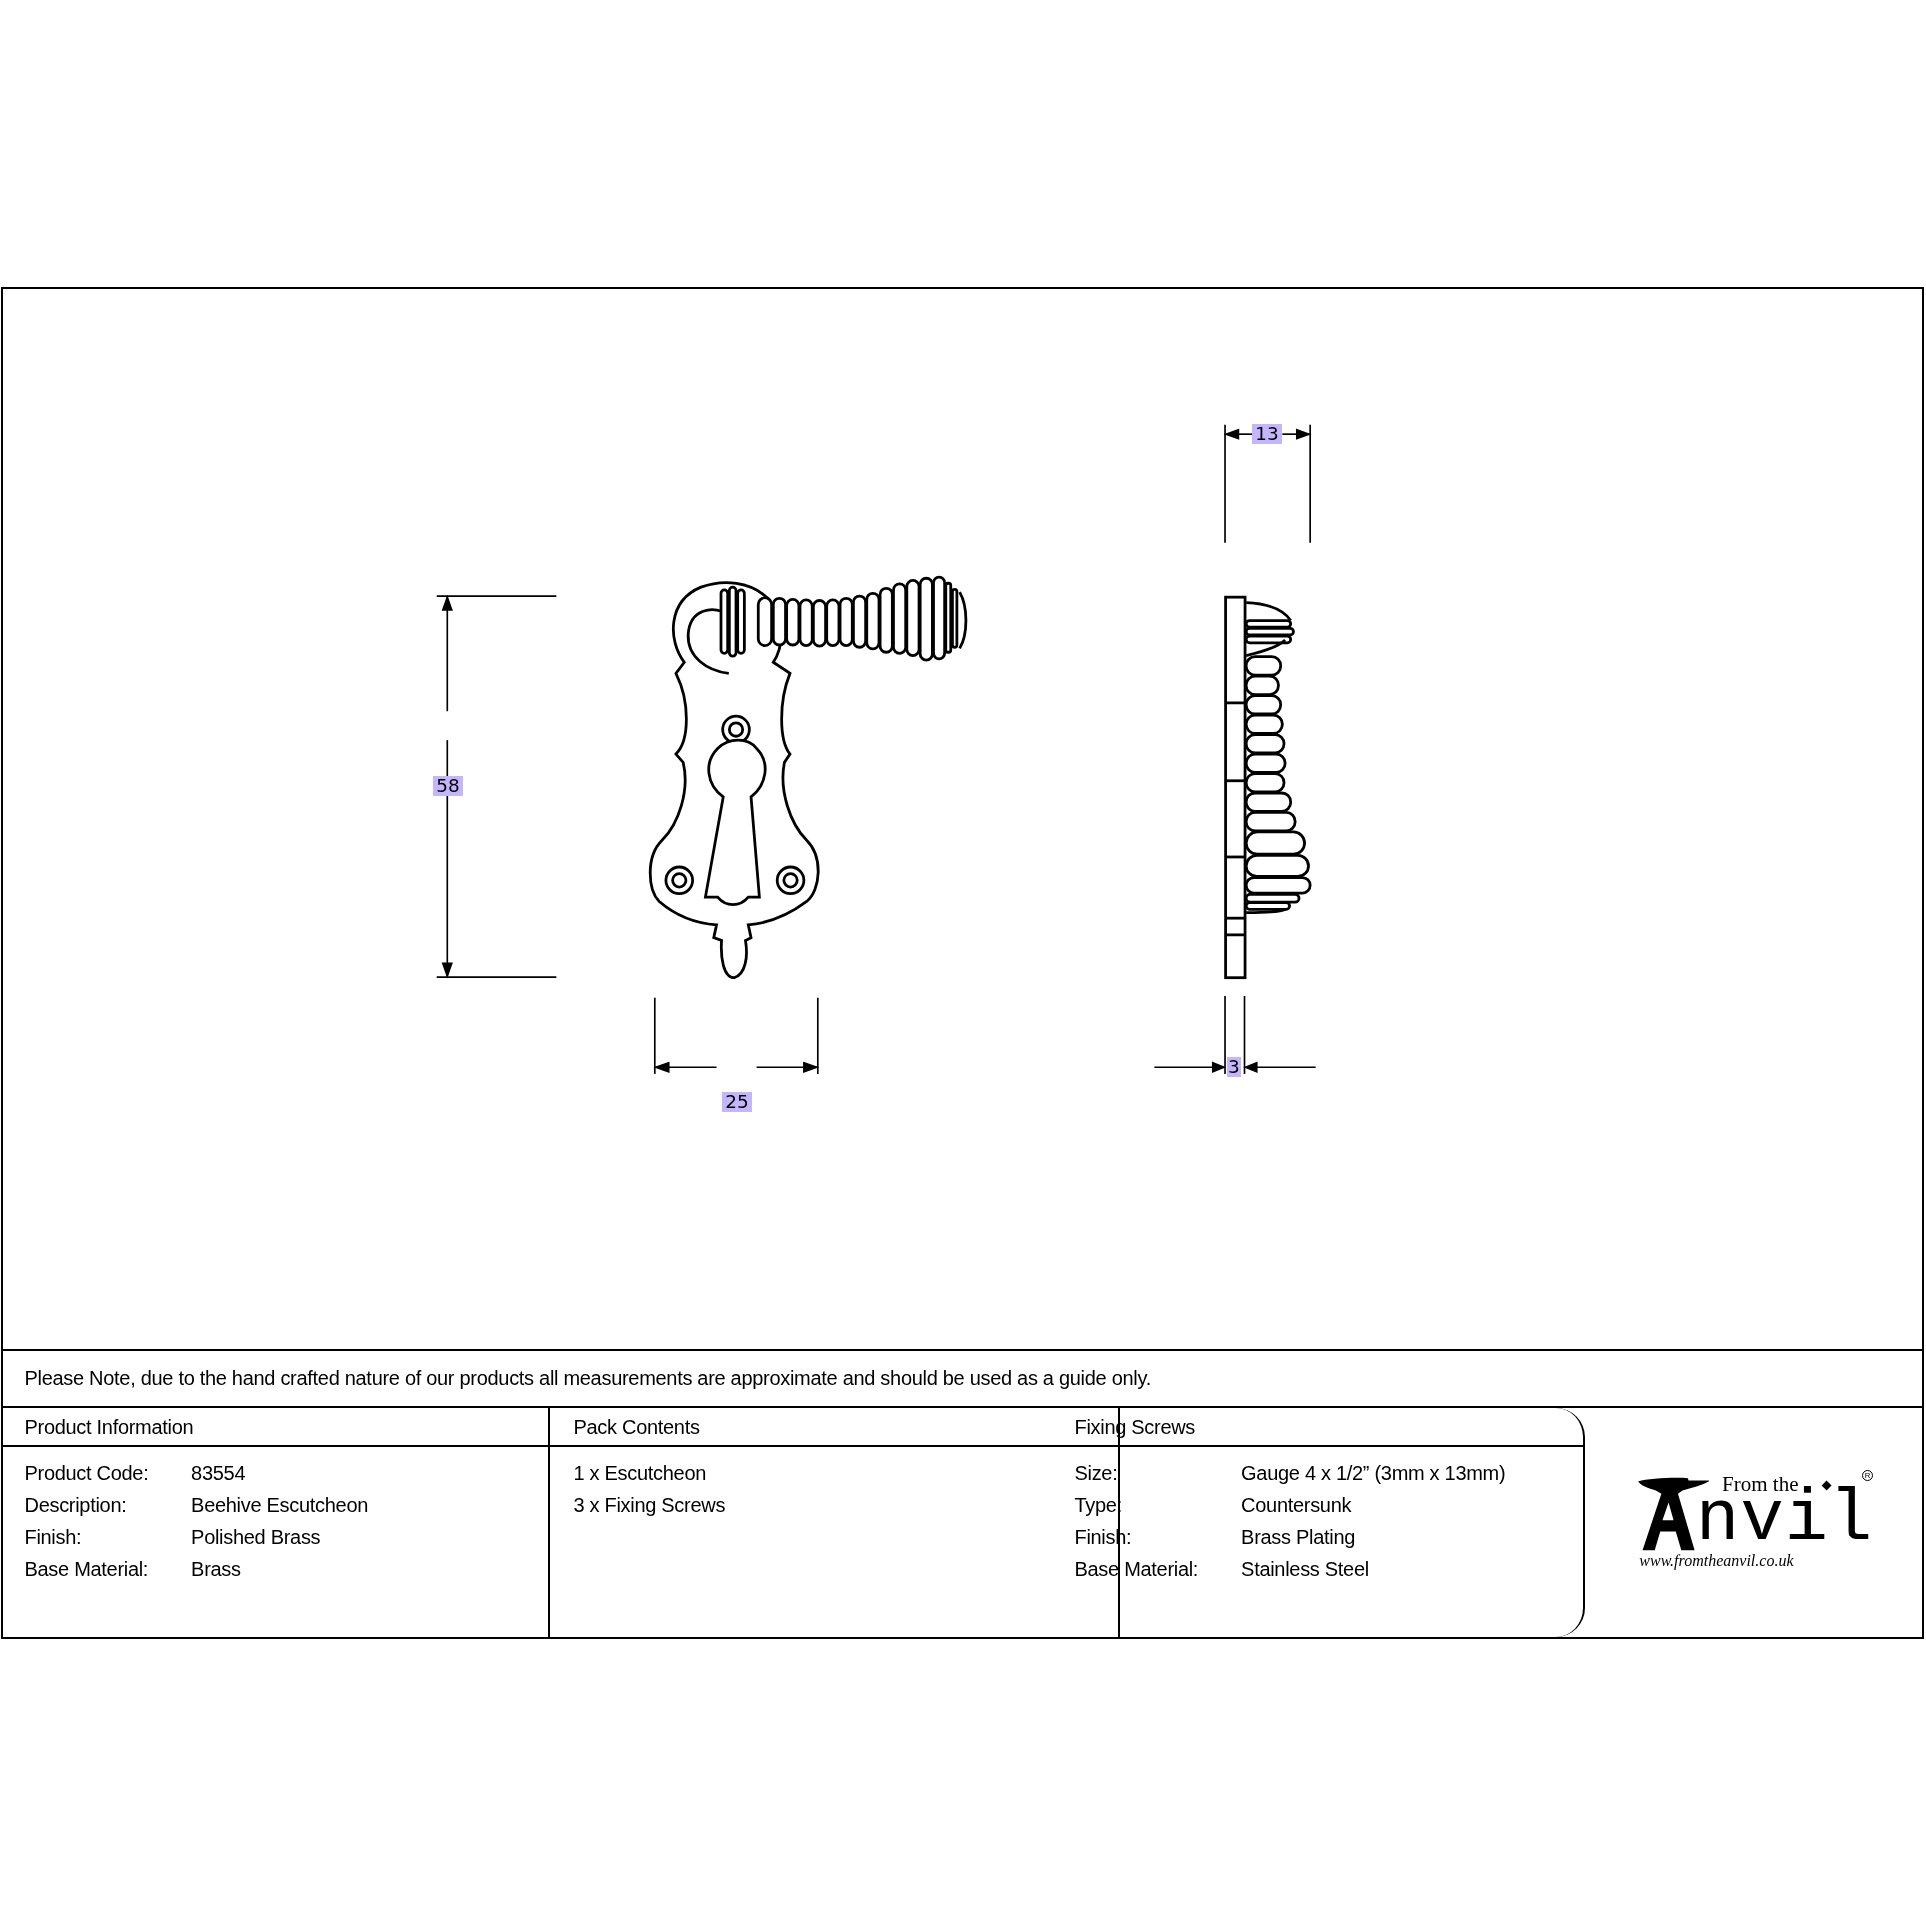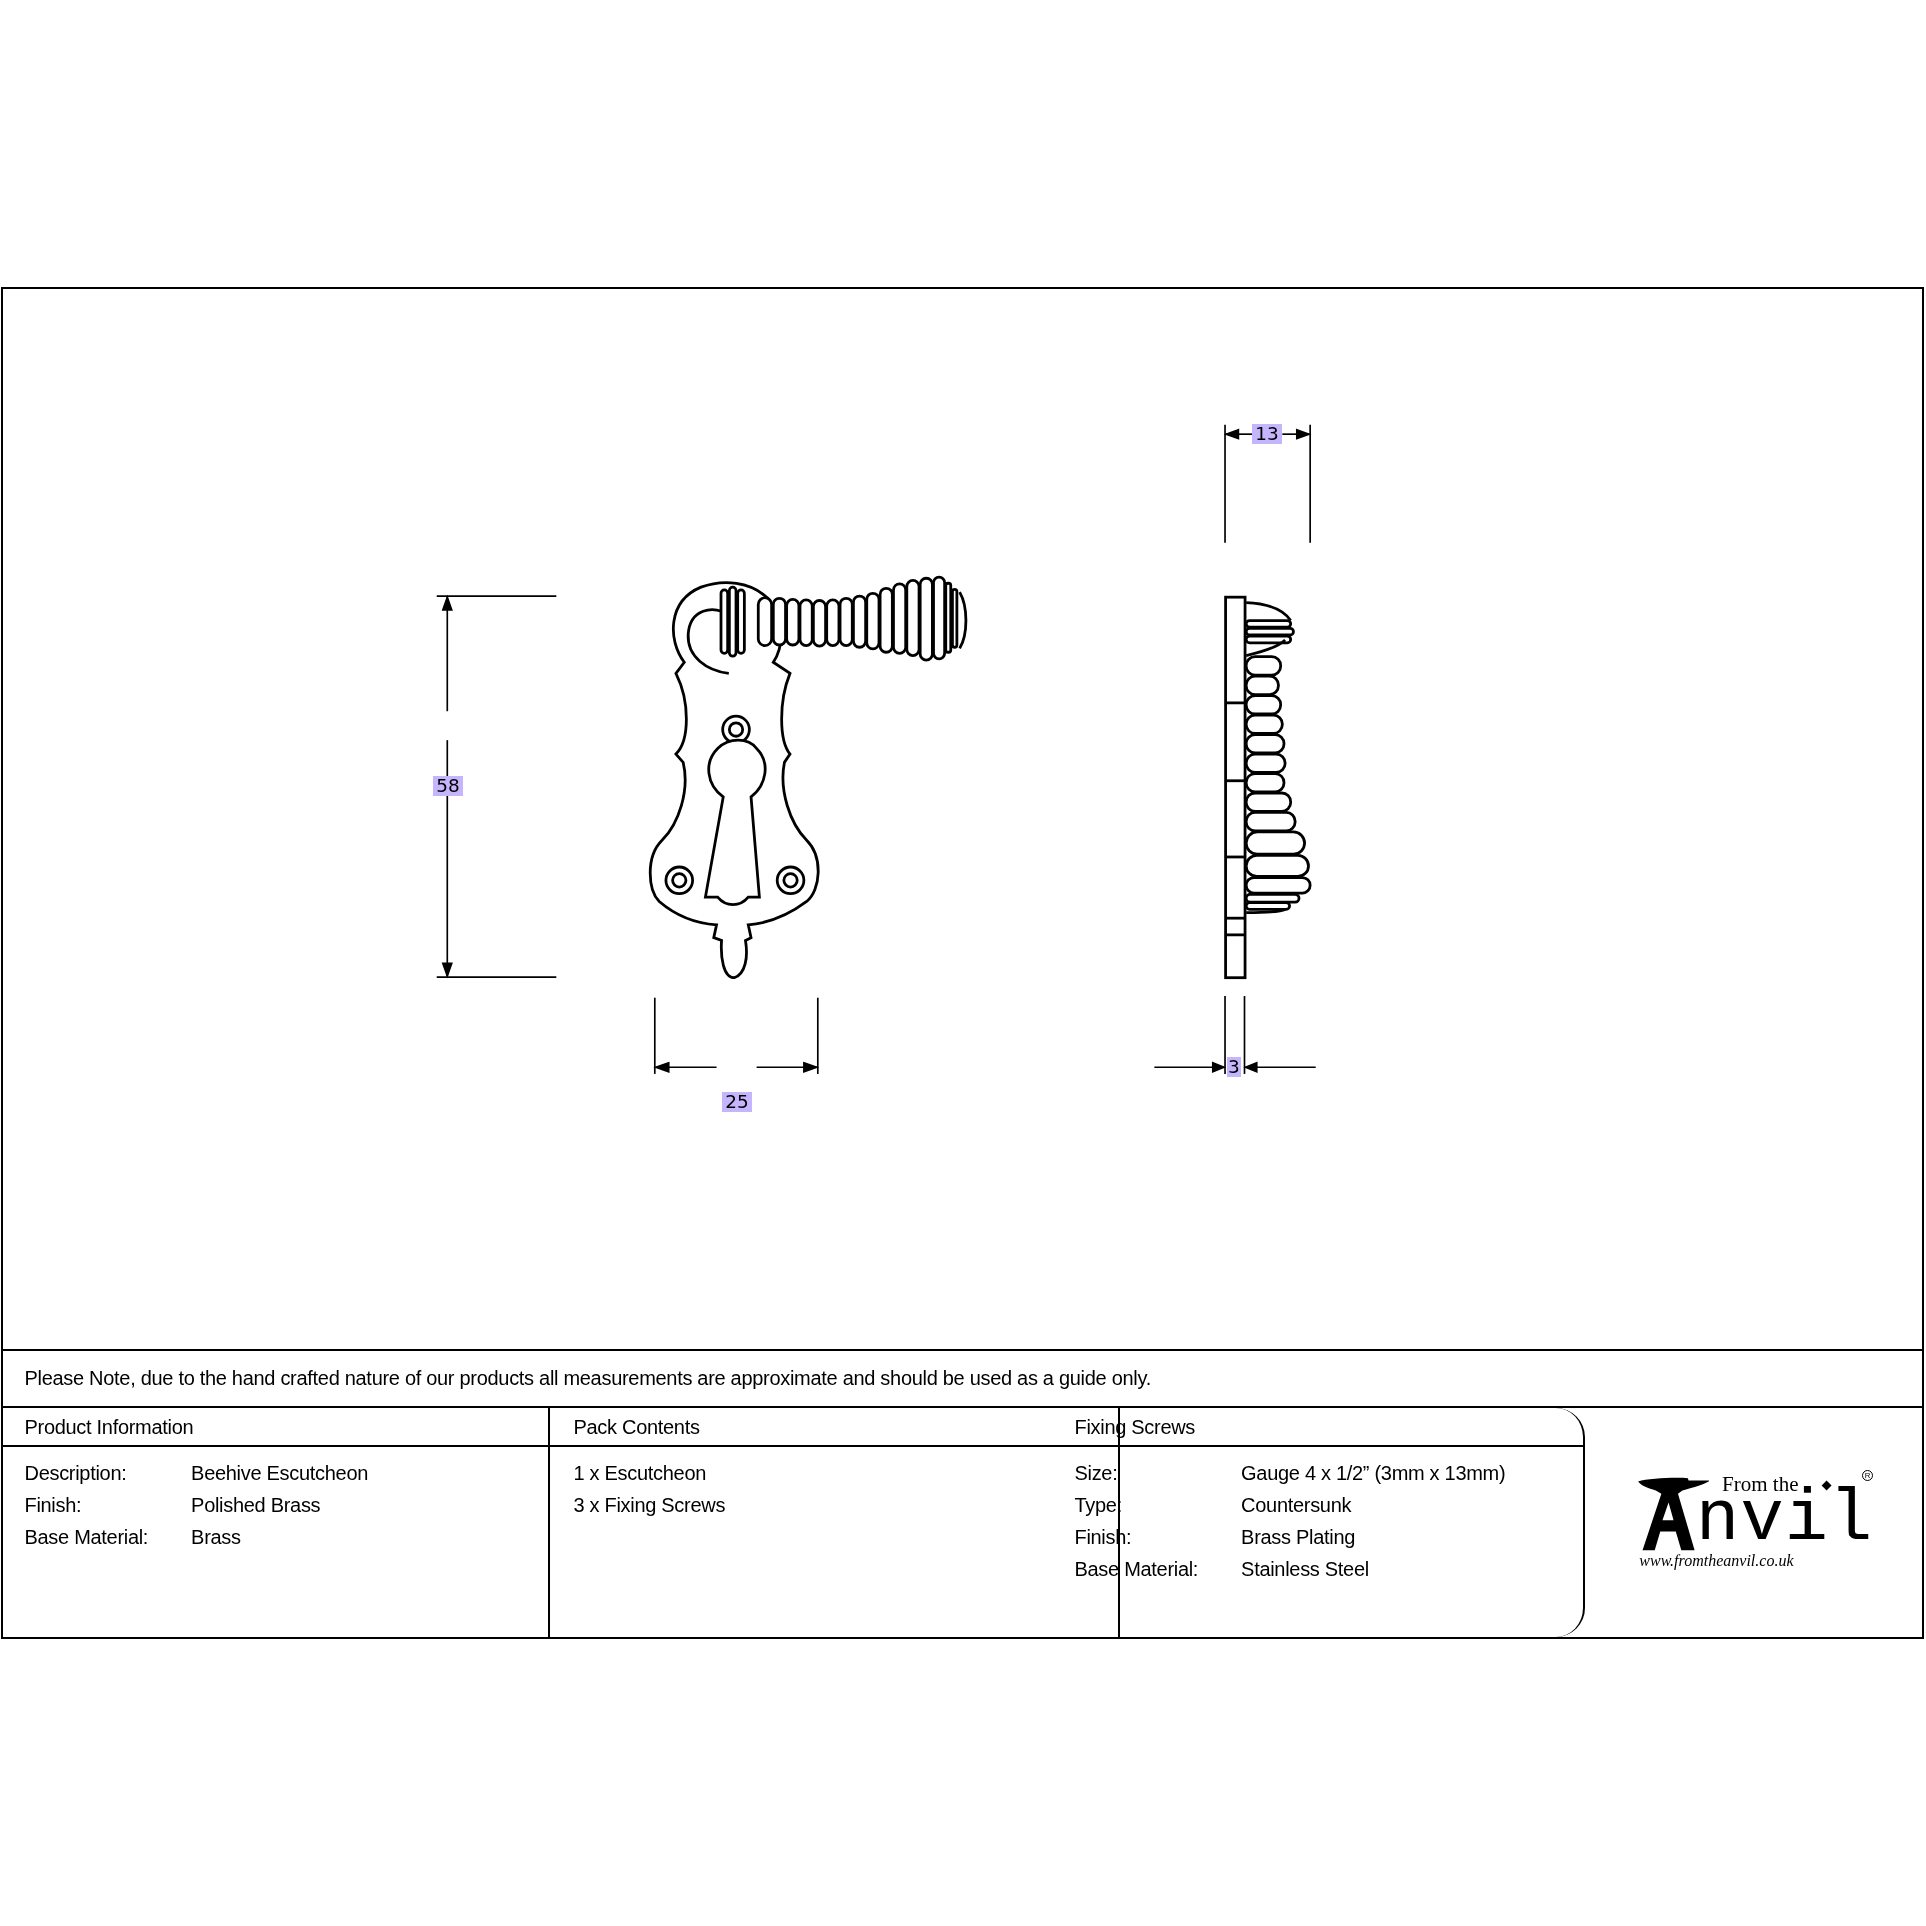--- a/index.html
+++ b/index.html
@@ -158,20 +158,24 @@
   <span class="note-text">Please Note, due to the hand crafted nature of our products all measurements are approximate and should be used as a guide only.</span>
 </div>
 
 <div class="table">
   <div class="col col1">
     <div class="col-header">
         <span>Product Information</span>
       </div>
     <div class="col-body">
       <div class="row">
+          <span class="lbl">Product Code:</span>
+          <span class="val">83554</span>
+        </div>
+      <div class="row">
           <span class="lbl">Description:</span>
           <span class="val">Beehive Escutcheon</span>
         </div>
       <div class="row">
           <span class="lbl">Finish:</span>
           <span class="val">Polished Brass</span>
         </div>
       <div class="row">
           <span class="lbl">Base Material:</span>
           <span class="val">Brass</span>

